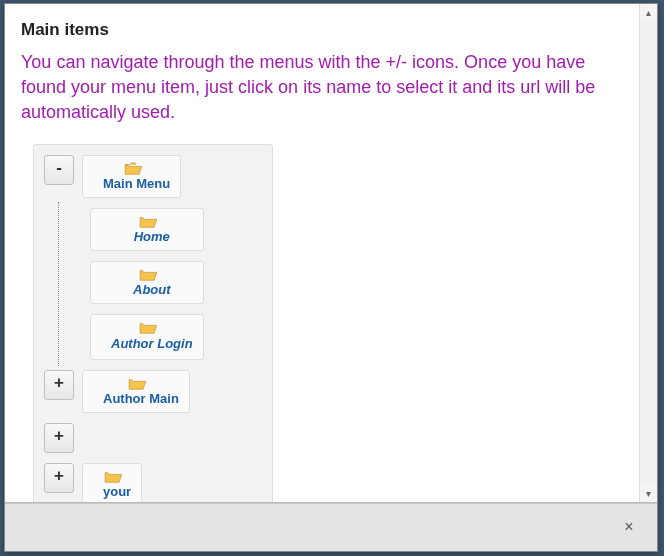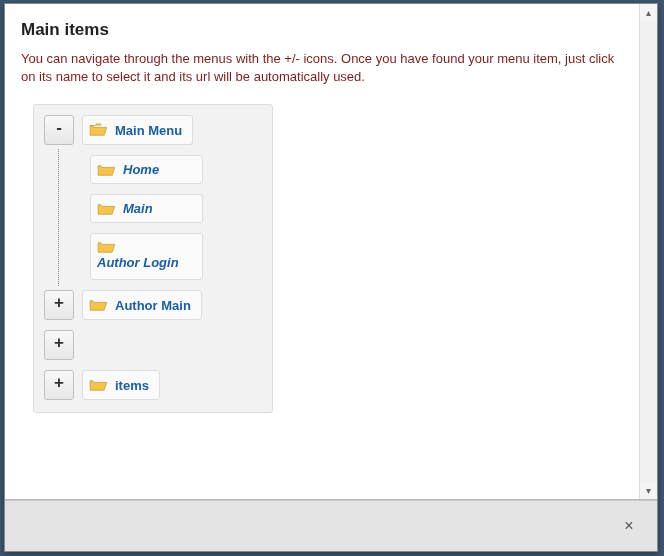--- a/index.html
+++ b/index.html
@@ -38,23 +38,23 @@
     border-bottom: 1px solid #bbb;
   }
   h2.title {
     margin: 4px 0 10px 2px;
     font-size: 17px;
     font-weight: bold;
     color: #222;
   }
   .instructions {
     margin: 0 16px 18px 2px;
-    font-size: 13px;
+    font-size: 18px;
     line-height: 1.4;
-    color: #7f1d1d;
+    color: #a21caf;
   }
   .tree-panel {
     width: 218px;
     background: #f2f2f2;
     border: 1px solid #ddd;
     border-radius: 3px;
     padding: 10px 10px 12px 10px;
     margin-left: 14px;
   }
   .tree-row {
@@ -92,25 +92,26 @@
     position: absolute;
     left: 14px;
     top: -6px;
     bottom: -6px;
     border-left: 1px dotted #888;
   }
   .node-btn {
     border: 1px solid #ddd;
     background: #fafafa;
     border-radius: 3px;
-    padding: 6px 10px 6px 6px;
+    padding: 6px 10px 6px 20px;
     display: flex;
     align-items: center;
     cursor: pointer;
     max-width: 140px;
+    flex-direction: column;
   }
   .node-btn.child {
     max-width: 120px;
     font-style: italic;
   }
   .node-btn.wrap {
     flex-wrap: wrap;
     line-height: 1.45;
   }
   .folder-icon {
@@ -216,21 +217,21 @@
               </svg>
             </span>
             <span class="node-label">Home</span>
           </div>
           <div class="node-btn child">
             <span class="folder-icon">
               <svg viewBox="0 0 20 16" width="18" height="14">
                 <path d="M1 3 L1 14 L17 14 L20 5 L5 5 L4 3 Z" fill="#f6c44a" stroke="#b8892e" stroke-width="0.7"></path>
               </svg>
             </span>
-            <span class="node-label">Main</span>
+            <span class="node-label">About</span>
           </div>
           <div class="node-btn child wrap" style="max-width:95px;">
             <span class="folder-icon">
               <svg viewBox="0 0 20 16" width="18" height="14">
                 <path d="M1 3 L1 14 L17 14 L20 5 L5 5 L4 3 Z" fill="#f6c44a" stroke="#b8892e" stroke-width="0.7"></path>
               </svg>
             </span>
             <span class="node-label">Author Login</span>
           </div>
         </div>
@@ -259,21 +260,21 @@
       <div class="tree-row" style="margin-bottom:0;">
         <div class="toggle-col">
           <div class="toggle-btn">+</div>
         </div>
         <div class="node-btn">
           <span class="folder-icon">
             <svg viewBox="0 0 20 16" width="18" height="14">
               <path d="M1 3 L1 14 L17 14 L20 5 L5 5 L4 3 Z" fill="#f6c44a" stroke="#b8892e" stroke-width="0.7"></path>
             </svg>
           </span>
-          <span class="node-label">items</span>
+          <span class="node-label">your</span>
         </div>
       </div>
 
     </div>
 
     <div class="vscroll">
       <div class="arrow up">▴</div>
       <div class="arrow down">▾</div>
     </div>
   </div>

